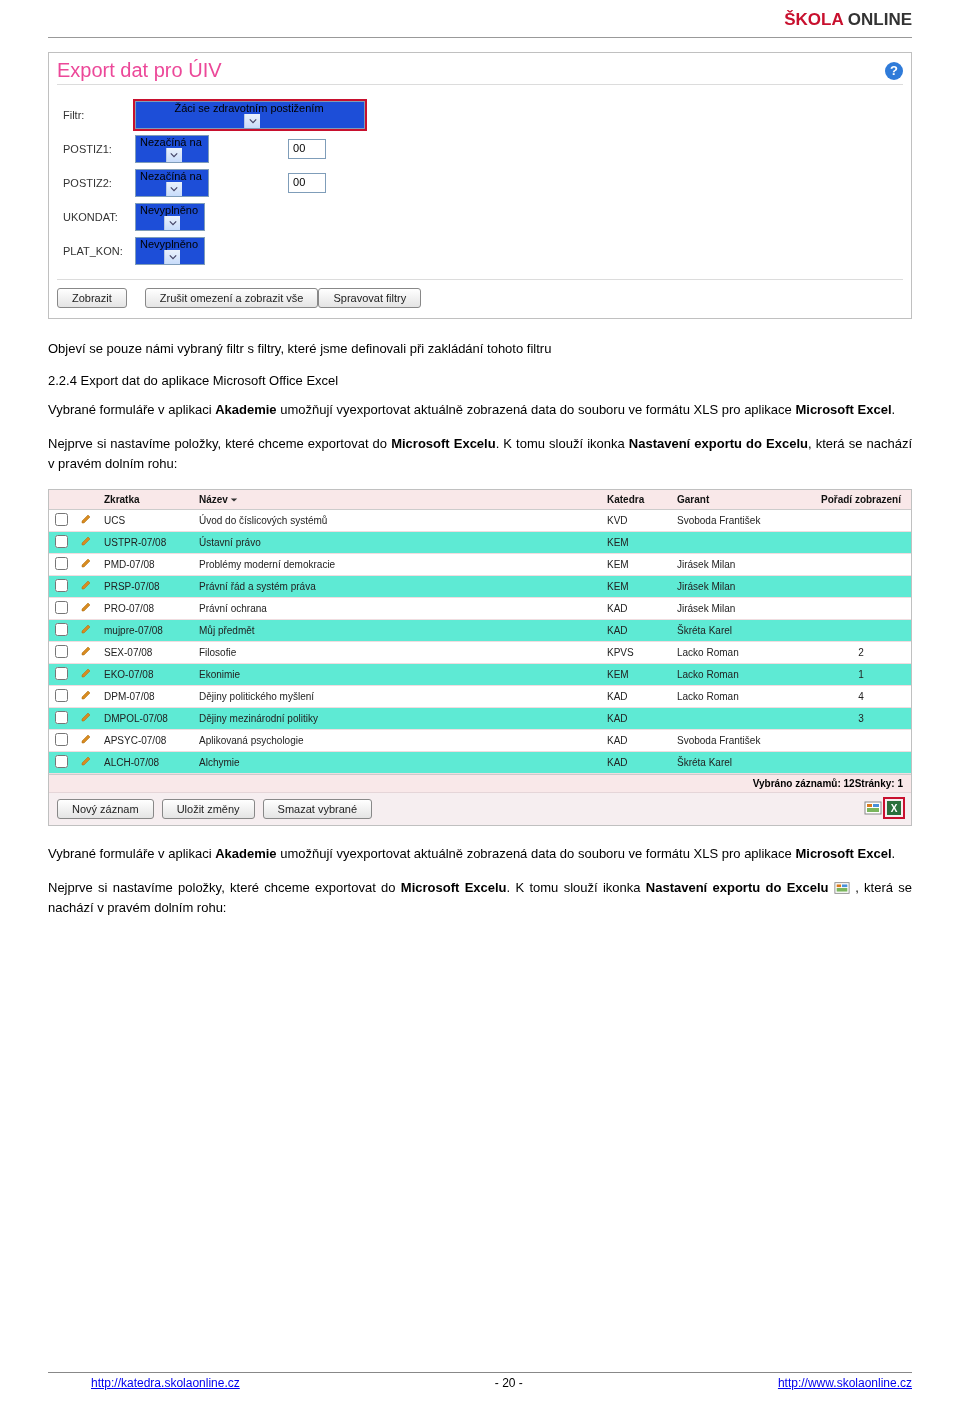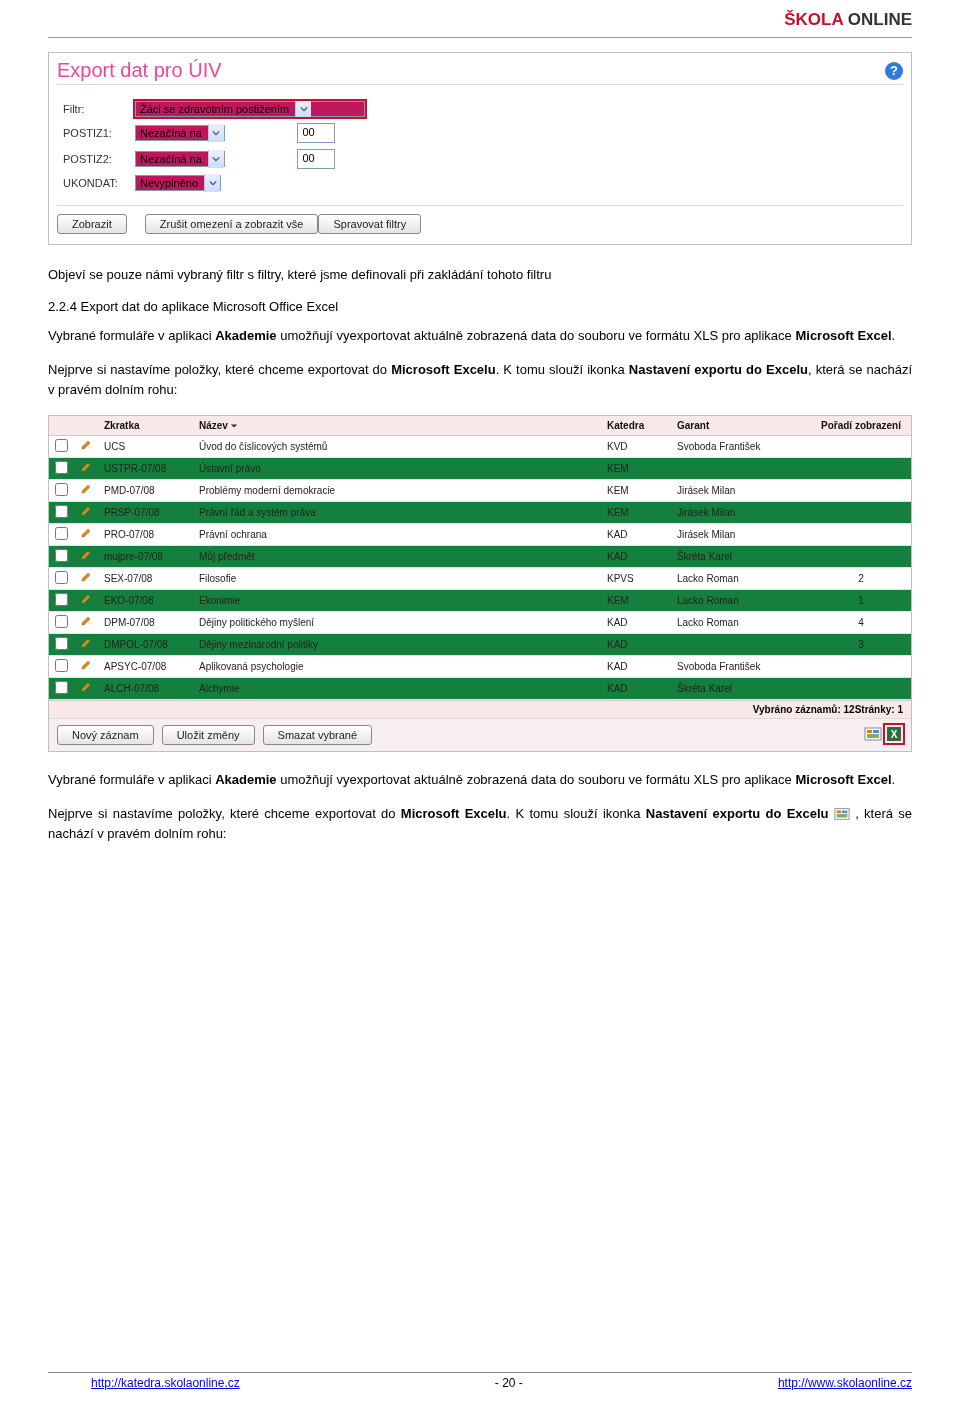--- a/index.html
+++ b/index.html
@@ -63,25 +63,26 @@
     vertical-align: middle;
     font-size: 11px;
   }
   .filter-table .lbl {
     width: 70px;
     color: #333;
   }
   .fake-select {
     display: inline-flex;
     align-items: center;
-    background: #be185d;
+    background: #1d4ed8;
     border: 1px solid #7f9db9;
-    height: 16px;
+    height: 28px;
     font-size: 11px;
     padding: 0 0 0 4px;
+    flex-direction: column;
   }
   .fake-select.highlight {
     outline: 2px solid #c8102e;
   }
   .fake-select .sel-text {
     padding-right: 6px;
     white-space: nowrap;
   }
   .fake-select .sel-btn {
     width: 16px; height: 18px;
@@ -157,21 +158,21 @@
   }
   .grid-table th.left { text-align: left; }
   .grid-table td {
     border-bottom: 1px solid #f0dde0;
     padding: 3px 6px;
     font-size: 10px;
     color: #222;
     white-space: nowrap;
   }
   .grid-table tr.alt td {
-    background: #15803d;
+    background: #5eead4;
   }
   .pencil {
     width: 12px; height: 12px;
     display: inline-block;
   }
   .pencil svg { width: 12px; height: 12px; }
   .grid-footer {
     background: #f9e8e9;
     border-top: 1px solid #ccc;
     padding: 3px 8px;
@@ -289,20 +290,34 @@
             <span class="sel-text">Nevyplněno</span>
             <span class="sel-btn">
                   <svg viewBox="0 0 10 6">
                     <path d="M1 1 L5 5 L9 1" fill="none" stroke="#446" stroke-width="1.5"></path>
                   </svg>
                 </span>
           </span>
         </td>
         <td></td>
       </tr>
+      <tr>
+        <td class="lbl">PLAT_KON:</td>
+        <td>
+          <span class="fake-select">
+            <span class="sel-text">Nevyplněno</span>
+            <span class="sel-btn">
+                  <svg viewBox="0 0 10 6">
+                    <path d="M1 1 L5 5 L9 1" fill="none" stroke="#446" stroke-width="1.5"></path>
+                  </svg>
+                </span>
+          </span>
+        </td>
+        <td></td>
+      </tr>
     </tbody>
       </table>
 
     <hr class="shot1-hr">
 
     <div class="shot1-btnrow">
       <div class="left-group">
         <span class="win-btn">Zobrazit</span>
         <span class="win-btn">Zrušit omezení a zobrazit vše</span>
       </div>

